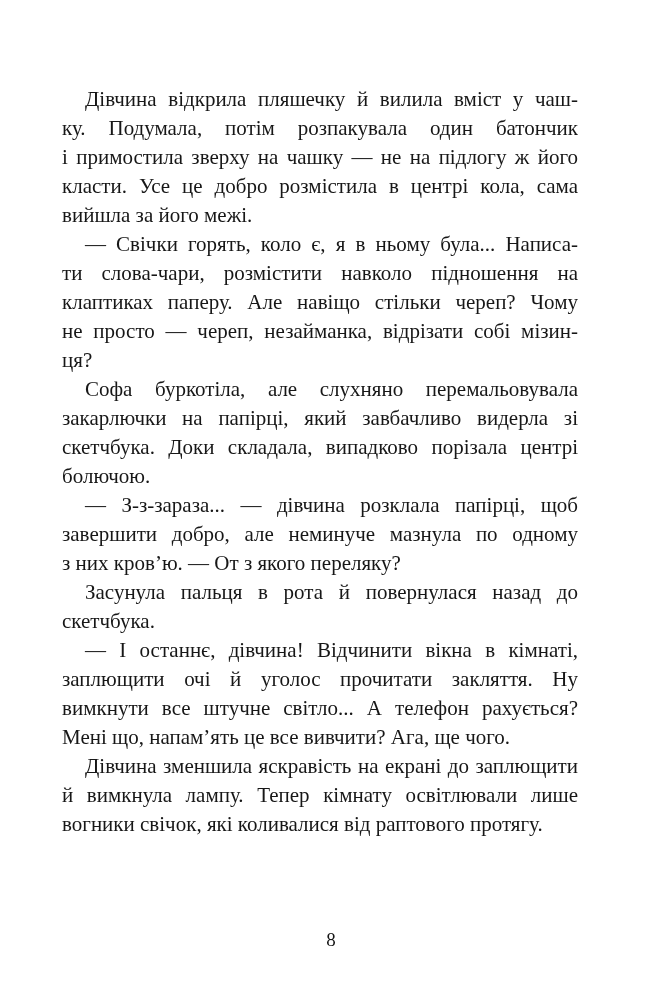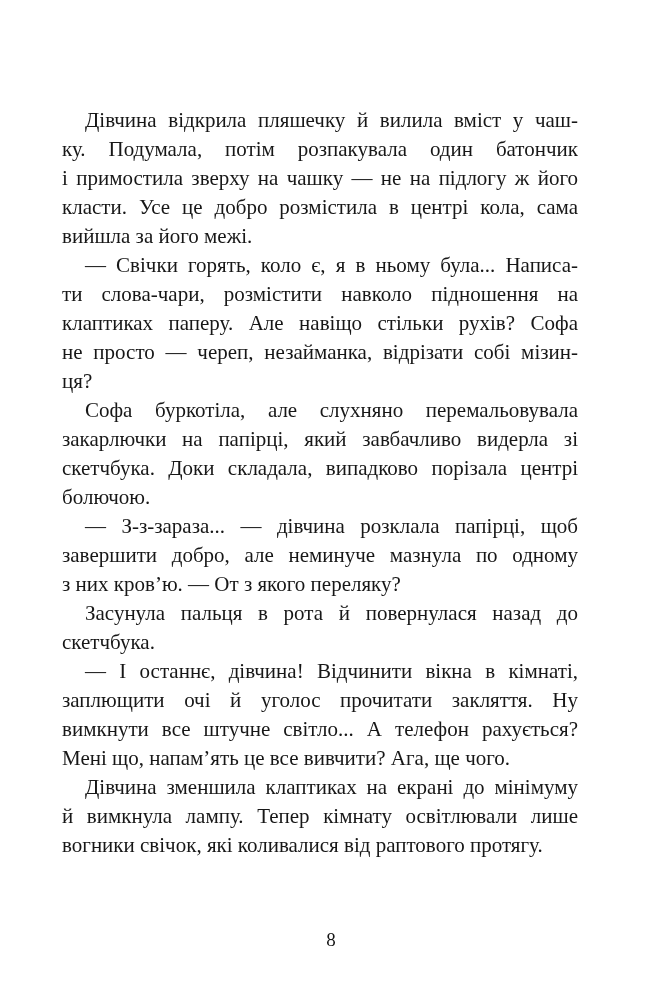--- a/index.html
+++ b/index.html
@@ -16,21 +16,21 @@
   .book-page {
     position: absolute;
     inset: 0;
     background: #ffffff;
     font-family: "Liberation Serif", serif;
     color: #171717;
   }
   .text-block {
     position: absolute;
     left: 62px;
-    top: 106px;
+    top: 85px;
     width: 516px;
     font-size: 21px;
     line-height: 29px;
   }
   .paragraph {
     margin: 0;
     padding: 0;
   }
   .line {
     text-align: justify;
@@ -65,21 +65,21 @@
       <div class="line first">Дівчина відкрила пляшечку й вилила вміст у чаш-</div>
       <div class="line">ку. Подумала, потім розпакувала один батончик</div>
       <div class="line">і примостила зверху на чашку — не на підлогу ж його</div>
       <div class="line">класти. Усе це добро розмістила в центрі кола, сама</div>
       <div class="line last">вийшла за його межі.</div>
     </div>
 
     <div class="paragraph">
       <div class="line first">— Свічки горять, коло є, я в ньому була... Написа-</div>
       <div class="line">ти слова-чари, розмістити навколо підношення на</div>
-      <div class="line">клаптиках паперу. Але навіщо стільки рухів? Софа</div>
+      <div class="line">клаптиках паперу. Але навіщо стільки череп? Чому</div>
       <div class="line">не просто — череп, незайманка, відрізати собі мізин-</div>
       <div class="line last">ця?</div>
     </div>
 
     <div class="paragraph">
       <div class="line first">Софа буркотіла, але слухняно перемальовувала</div>
       <div class="line">закарлючки на папірці, який завбачливо видерла зі</div>
       <div class="line">скетчбука. Доки складала, випадково порізала центрі</div>
       <div class="line last">болючою.</div>
     </div>
@@ -96,21 +96,21 @@
     </div>
 
     <div class="paragraph">
       <div class="line first">— І останнє, дівчина! Відчинити вікна в кімнаті,</div>
       <div class="line">заплющити очі й уголос прочитати закляття. Ну</div>
       <div class="line">вимкнути все штучне світло... А телефон рахується?</div>
       <div class="line last">Мені що, напам’ять це все вивчити? Ага, ще чого.</div>
     </div>
 
     <div class="paragraph">
-      <div class="line first">Дівчина зменшила клаптиках на екрані до мінімуму</div>
+      <div class="line first">Дівчина зменшила яскравість на екрані до заплющити</div>
       <div class="line">й вимкнула лампу. Тепер кімнату освітлювали лише</div>
       <div class="line last">вогники свічок, які коливалися від раптового протягу.</div>
     </div>
 
   </div>
 
   <div class="folio">8</div>
 </div>
 
 </body></html>

